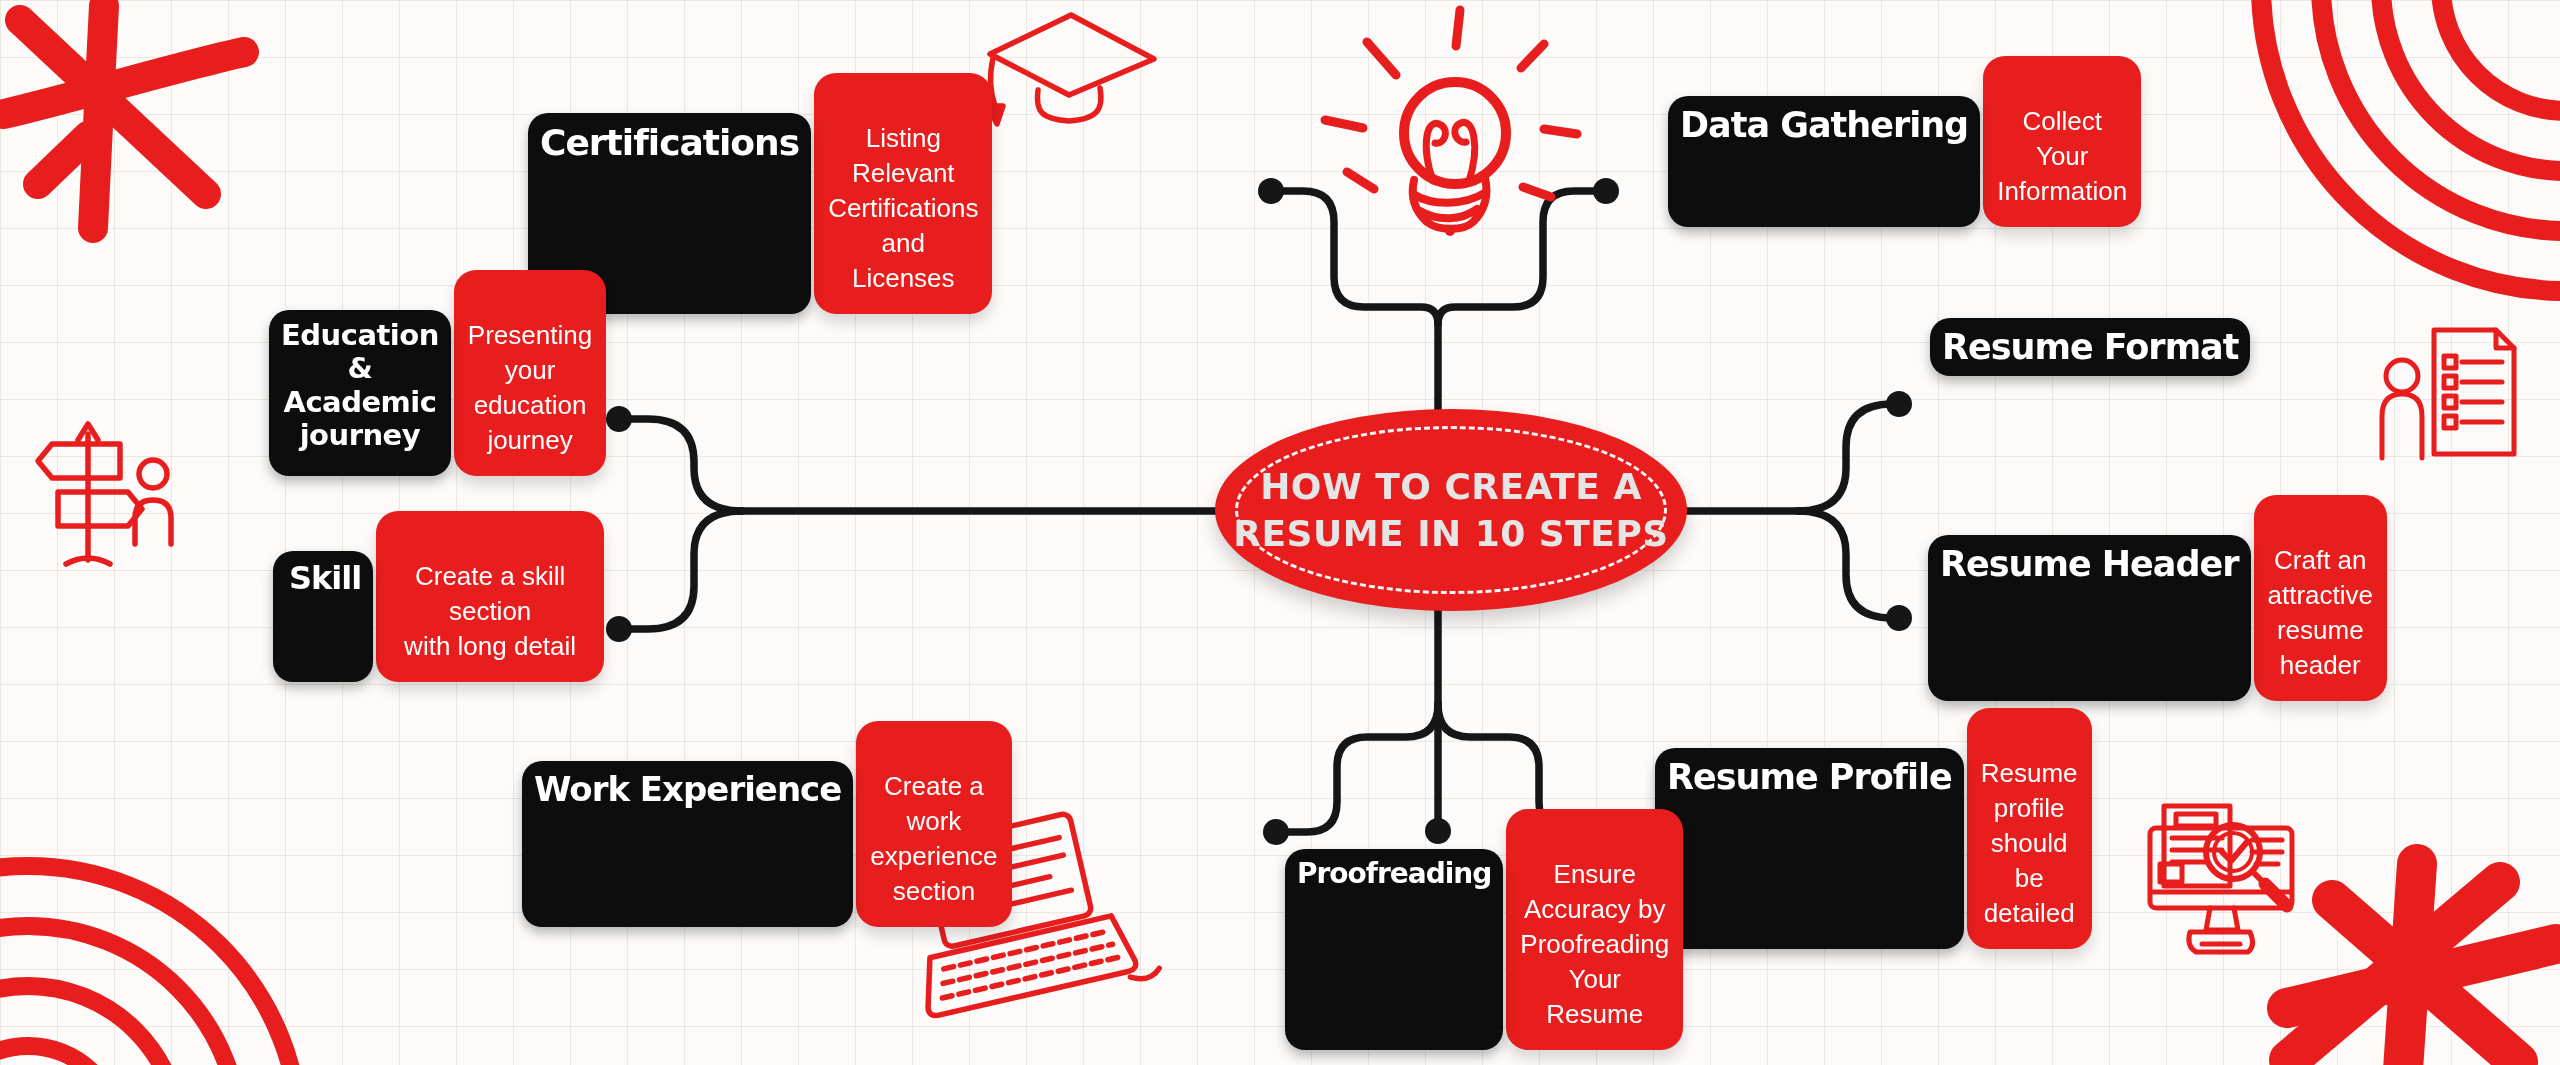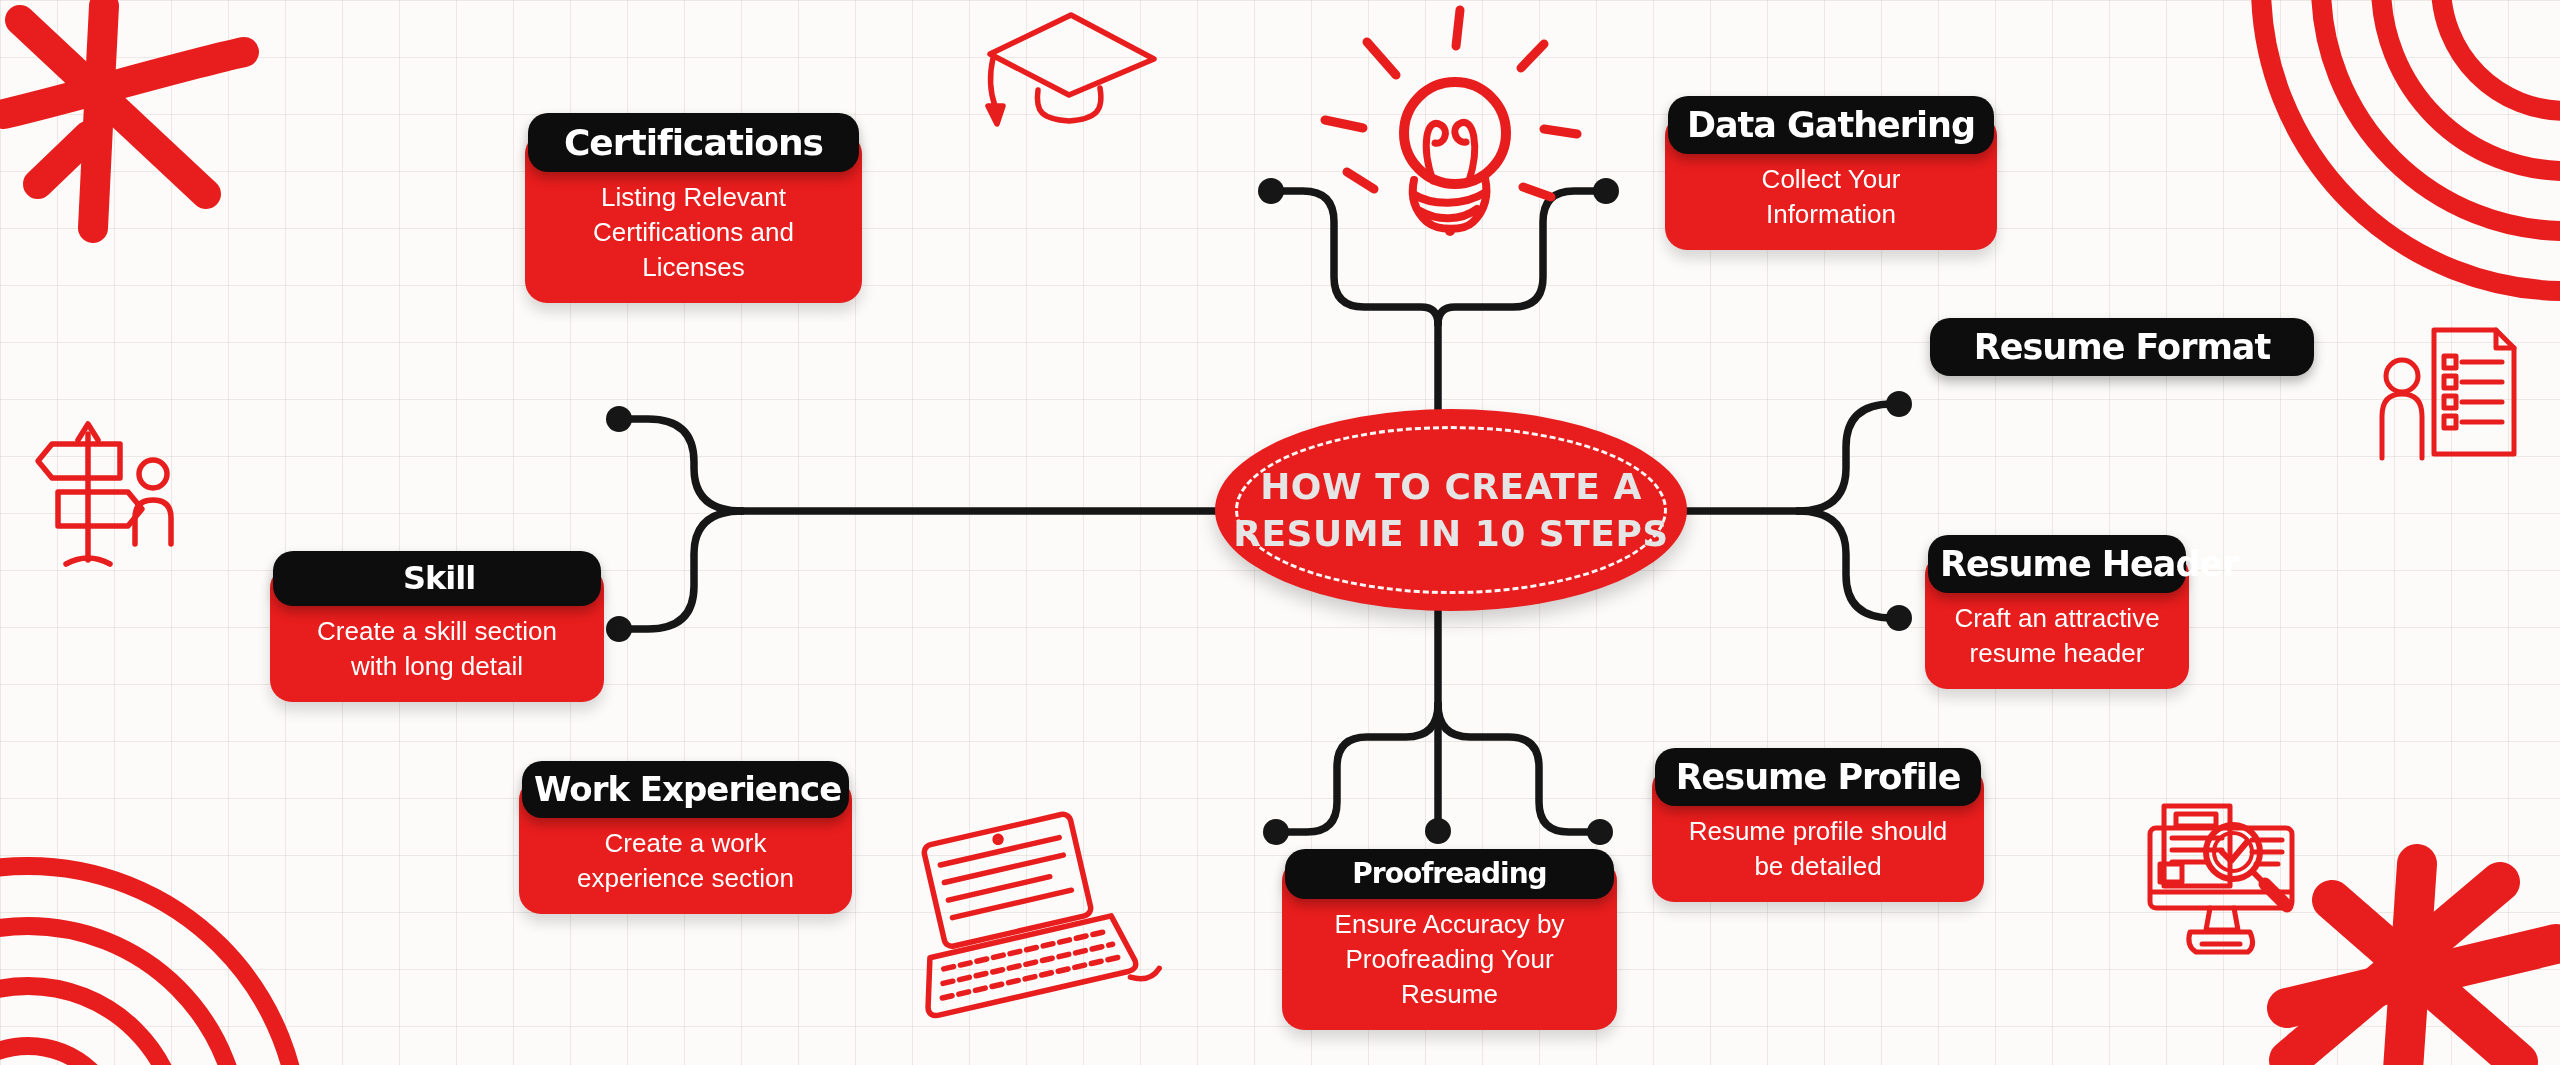--- a/index.html
+++ b/index.html
@@ -7,21 +7,21 @@
     position:relative;width:2560px;height:1065px;overflow:hidden;
     background-color:#fcfbf9;
     background-image:
       linear-gradient(to right, rgba(216,208,201,0.45) 1.5px, transparent 1.5px),
       linear-gradient(to bottom, rgba(216,208,201,0.45) 1.5px, transparent 1.5px);
     background-size:57px 57px;
     font-family:"DejaVu Sans", sans-serif;
   }
   .art{position:absolute;left:0;top:0;z-index:1;}
   
-  .node{position:absolute;z-index:3;display:flex;flex-direction:column;}
+  .node{position:absolute;z-index:3;display:flex;flex-direction:row;}
   .node-title{
     position:relative;z-index:2;background:#0d0d0d;color:#fff;
     font-weight:800;text-align:center;border-radius:20px;
     padding:9px 12px;margin:0 3px;letter-spacing:-1px;white-space:nowrap;
     font-size:35px;line-height:1.15;
     box-shadow:0 6px 12px rgba(0,0,0,.28);
     font-family:"DejaVu Sans", sans-serif;
   }
   .node-body{
     position:relative;z-index:1;background:var(--red,#e81d1d);color:#fff;
@@ -206,20 +206,25 @@
     </g>
   </svg>
 
   <div class="node n-cert">
     <div class="node-title">Certifications</div>
     <div class="node-body">Listing Relevant
 Certifications and
 Licenses</div>
   </div>
 
+  <div class="node n-edu">
+    <div class="node-title">Education &amp; Academic journey</div>
+    <div class="node-body">Presenting your
+education journey</div>
+  </div>
 
   <div class="node n-skill">
     <div class="node-title">Skill</div>
     <div class="node-body">Create a skill section
 with long detail</div>
   </div>
 
   <div class="node n-work">
     <div class="node-title">Work Experience</div>
     <div class="node-body">Create a work

